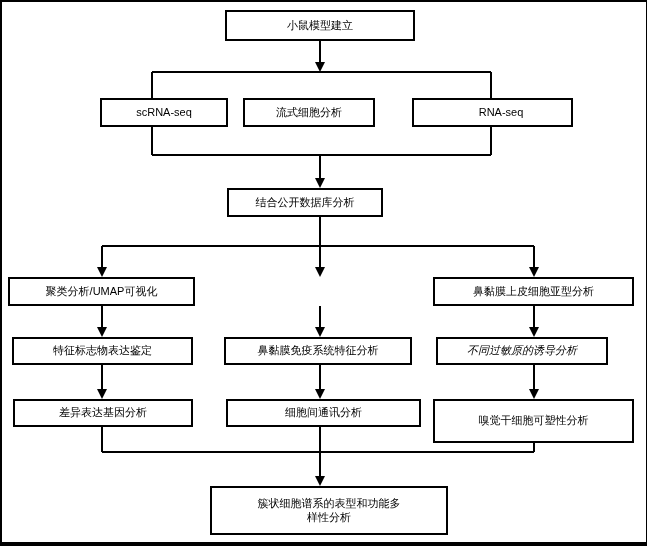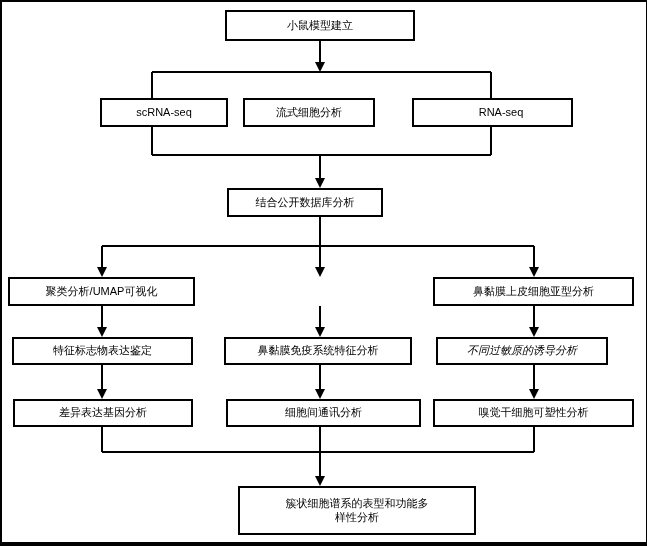--- a/index.html
+++ b/index.html
@@ -37,40 +37,40 @@
     color: #000000;
     display: flex;
     align-items: center;
     justify-content: center;
     text-align: center;
     font-size: 11px;
     line-height: 1.25;
     padding: 0 2px;
     white-space: nowrap;
   }
-  .node.wrap { white-space: pre-line; margin-left: 28px; }
+  .node.wrap { white-space: pre-line; }
 
   
   .n-root        { left:225px; top:10px;  width:190px; height:31px; }
   .n-scrna       { left:100px;  top:98px;  width:128px; height:29px; }
   .n-flow        { left:243px; top:98px;  width:132px; height:29px; }
   .n-rnaseq      { left:412px; top:98px;  width:161px; height:29px;padding-left:19px; }
   .n-integration { left:227px; top:188px; width:156px; height:29px; }
 
   .n-c1r1 { left:8px;   top:277px; width:187px; height:29px; }
   .n-c1r2 { left:12px;  top:337px; width:181px; height:28px; }
   .n-c1r3 { left:13px;  top:399px; width:180px; height:28px; }
 
   .n-c2r1 { left:226px; top:277px; width:184px; height:29px; }
   .n-c2r2 { left:224px; top:337px; width:188px; height:28px; }
   .n-c2r3 { left:226px; top:399px; width:195px; height:28px; }
 
   .n-c3r1 { left:433px; top:277px; width:201px; height:29px; }
   .n-c3r2 { left:436px; top:337px; width:172px; height:28px;font-style:italic; }
-  .n-c3r3 { left:433px; top:399px; width:201px; height:28px; }
+  .n-c3r3 { left:433px; top:399px; width:201px; height:44px; }
 
   .n-conclusion  { left:210px; top:486px; width:238px; height:49px; }
 </style>
 </head>
 <body>
 
 <div class="page">
   <div class="frame"></div>
 
   <svg class="connectors" width="647" height="550" viewBox="0 0 647 550" stroke="#000000" stroke-width="2" fill="#000000">

